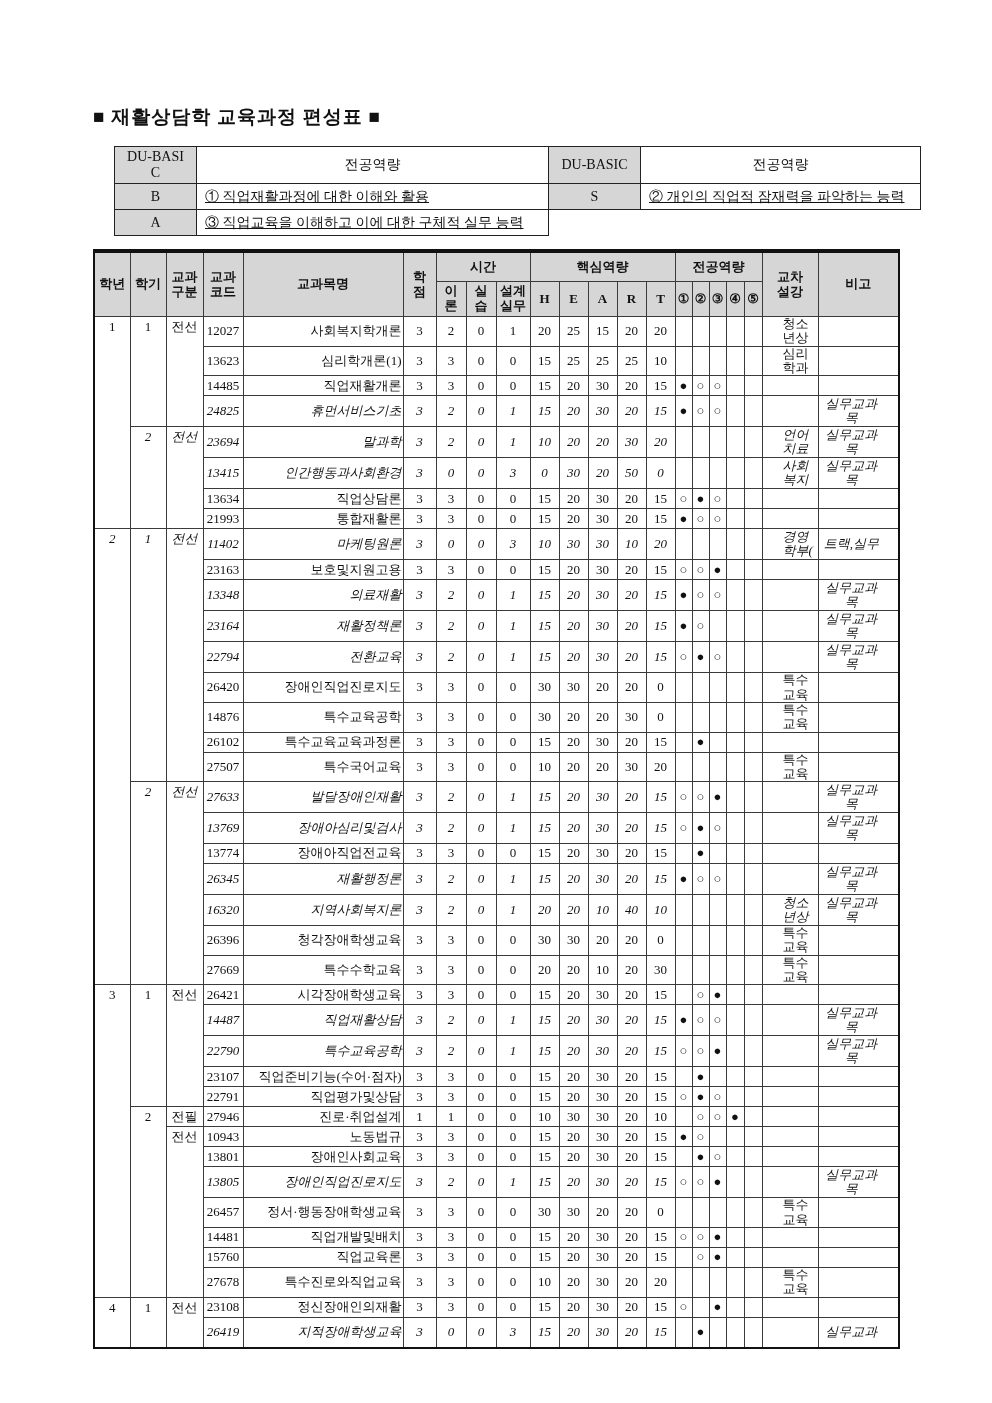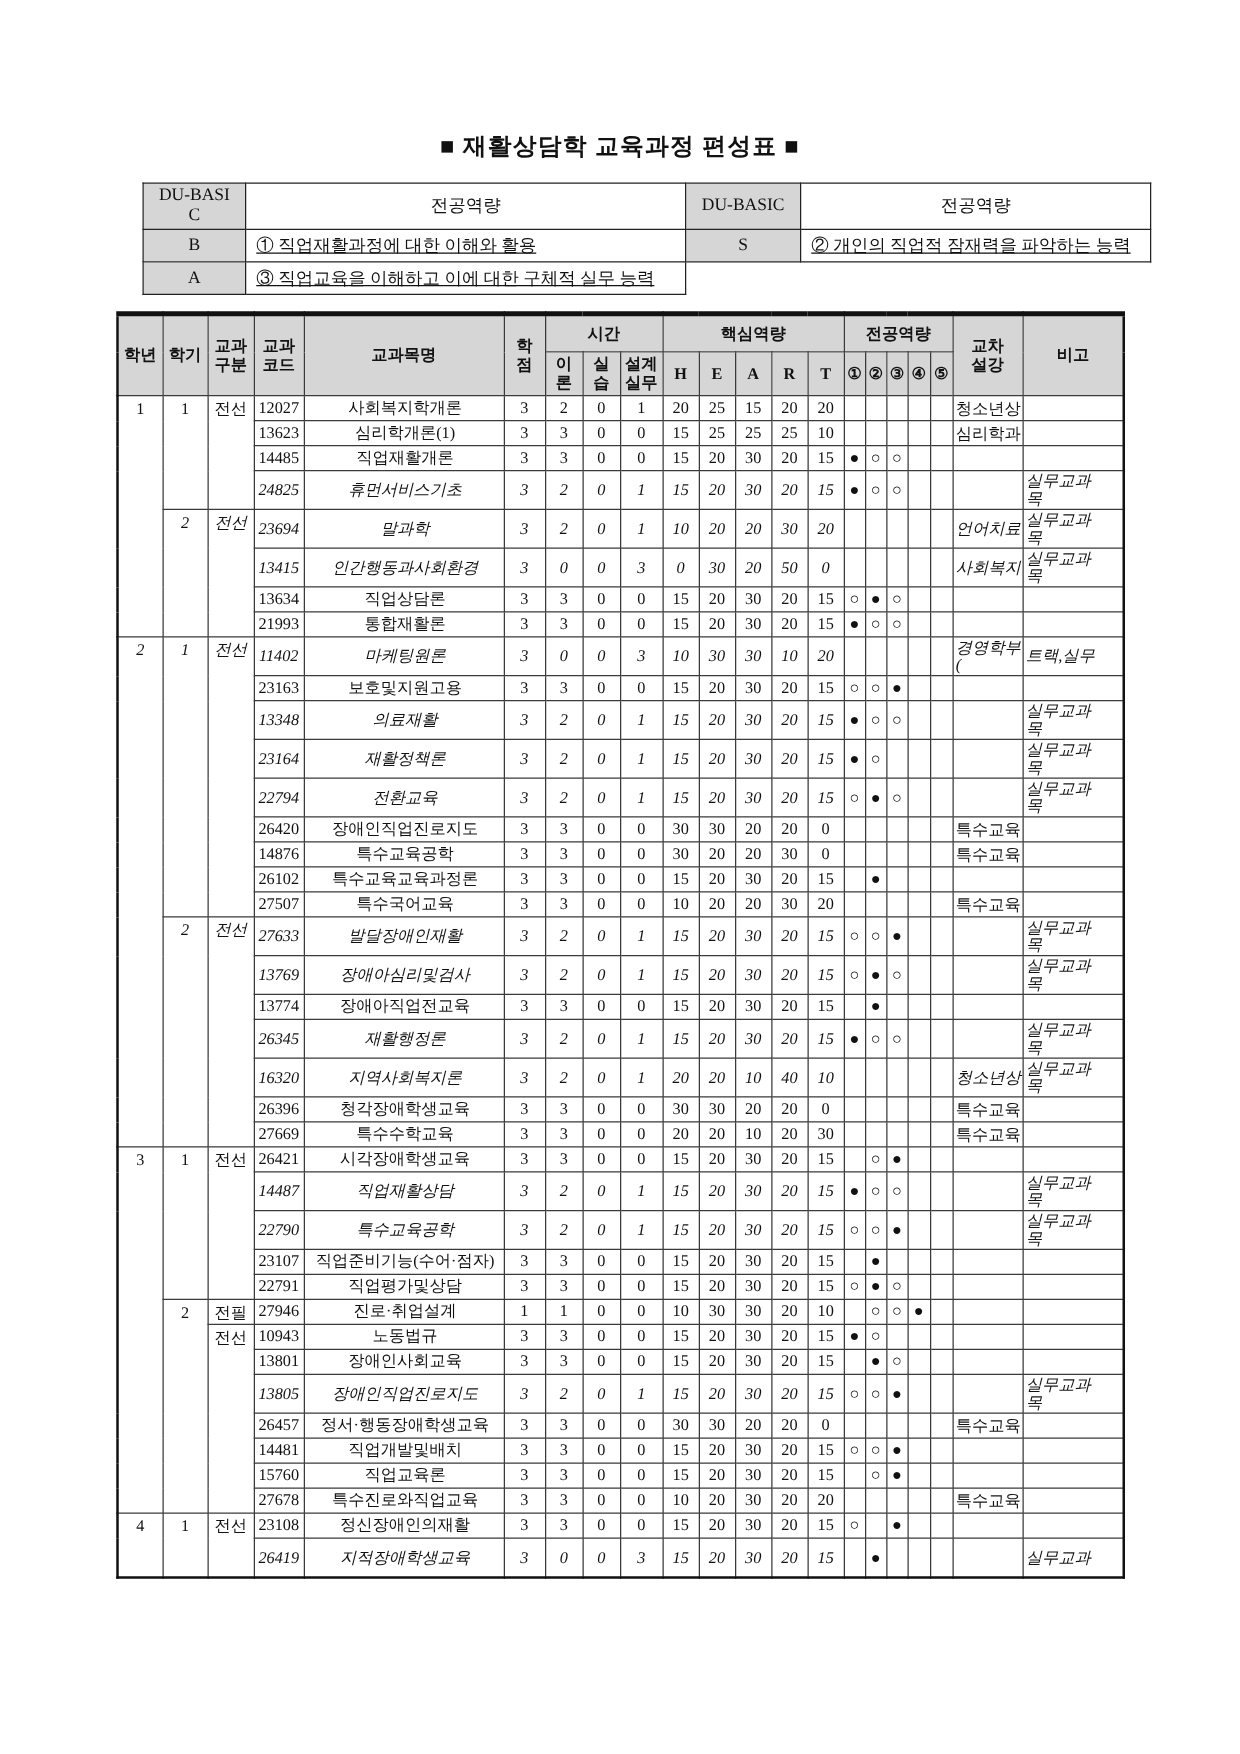--- a/index.html
+++ b/index.html
@@ -3,21 +3,21 @@
 <meta charset="utf-8">
 <style>
   html,body { margin:0; padding:0; }
   body {
     width:992px; height:1403px; background:#ffffff;
     font-family:"Liberation Serif","DejaVu Serif",serif;
     color:#111111;
   }
   .page { padding:104px 0 0 93px; }
   .doc-title {
-    width:806px; text-align:center; font-size:19px; font-weight:bold;
+    width:806px; text-align:left; font-size:19px; font-weight:bold;
     letter-spacing:1px; margin:0 0 16px 0;
   }
   table { border-collapse:collapse; table-layout:fixed; }
 
   
   .du-table { width:806px; margin-bottom:13px;margin-left:21px; }
   .du-table td {
     border:1px solid #222; font-size:14px; padding:2px 4px; text-align:center;
     overflow:hidden;
   }
@@ -41,23 +41,23 @@
   .main-table thead th {
     background:#d6d6d6; font-size:13px; font-weight:bold; padding:2px 0;
     text-align:center;
   }
   .main-table thead tr.h1 th { height:24px; }
   .main-table thead tr.h2 th { height:30px; }
   .wrap-1 { display:inline-block; max-width:15px; line-height:1.15; }
   .wrap-2 { display:inline-block; max-width:29px; line-height:1.15; }
   .main-table td { font-size:13px; padding:0 1px; }
   .main-table td.c { text-align:center; }
-  .main-table td.name { text-align:center; padding-left:3px; }
-  .main-table td.cross { text-align:left; padding:0 1px 0 2px; line-height:1.1; }
-  .main-table td.note { text-align:left; padding:0 16px 0 2px; line-height:1.1; }
+  .main-table td.name { text-align:right; padding-left:3px; }
+  .main-table td.cross { text-align:left; padding:0 1px 0 20px; line-height:1.1; }
+  .main-table td.note { text-align:center; padding:0 16px 0 2px; line-height:1.1; }
   .main-table td.span-cell { vertical-align:top; padding-top:3px; text-align:center; }
   .main-table tr.std { height:20px; }
   .main-table tr.tall { height:31px;font-style:italic; }
   .main-table td.comp { font-size:13px; }
 </style>
 </head>
 <body>
 
 <div class="page">
 

